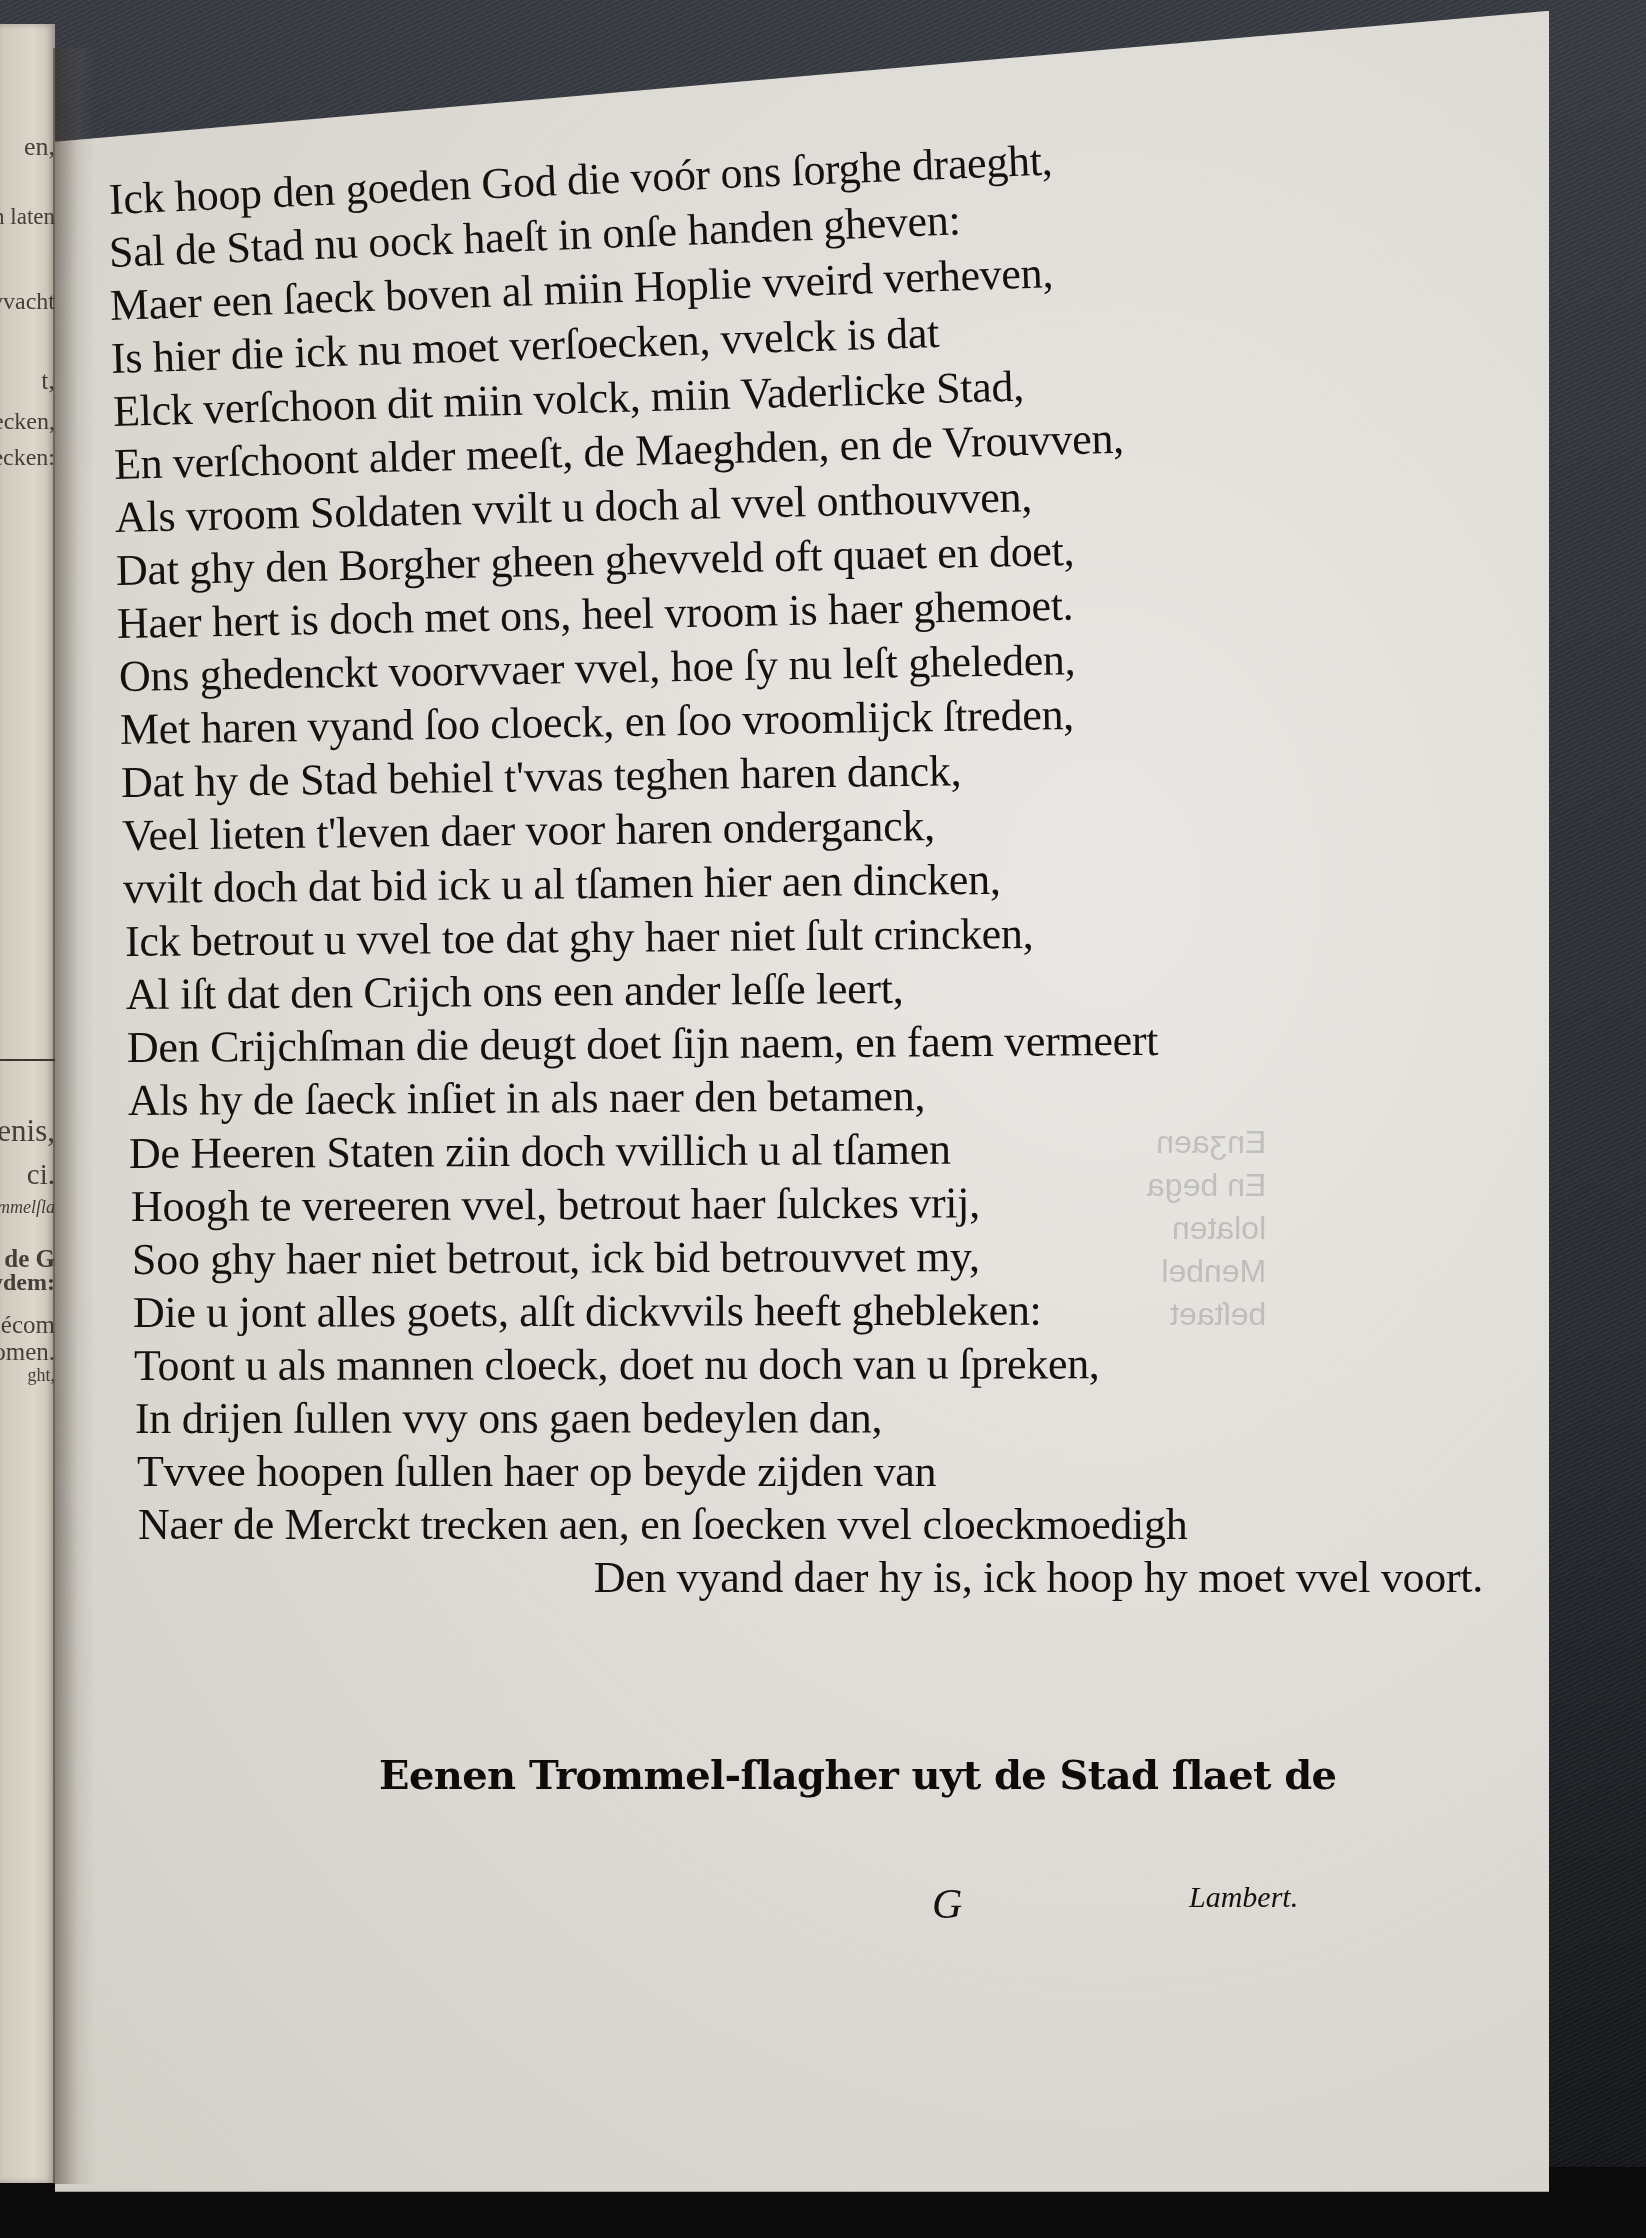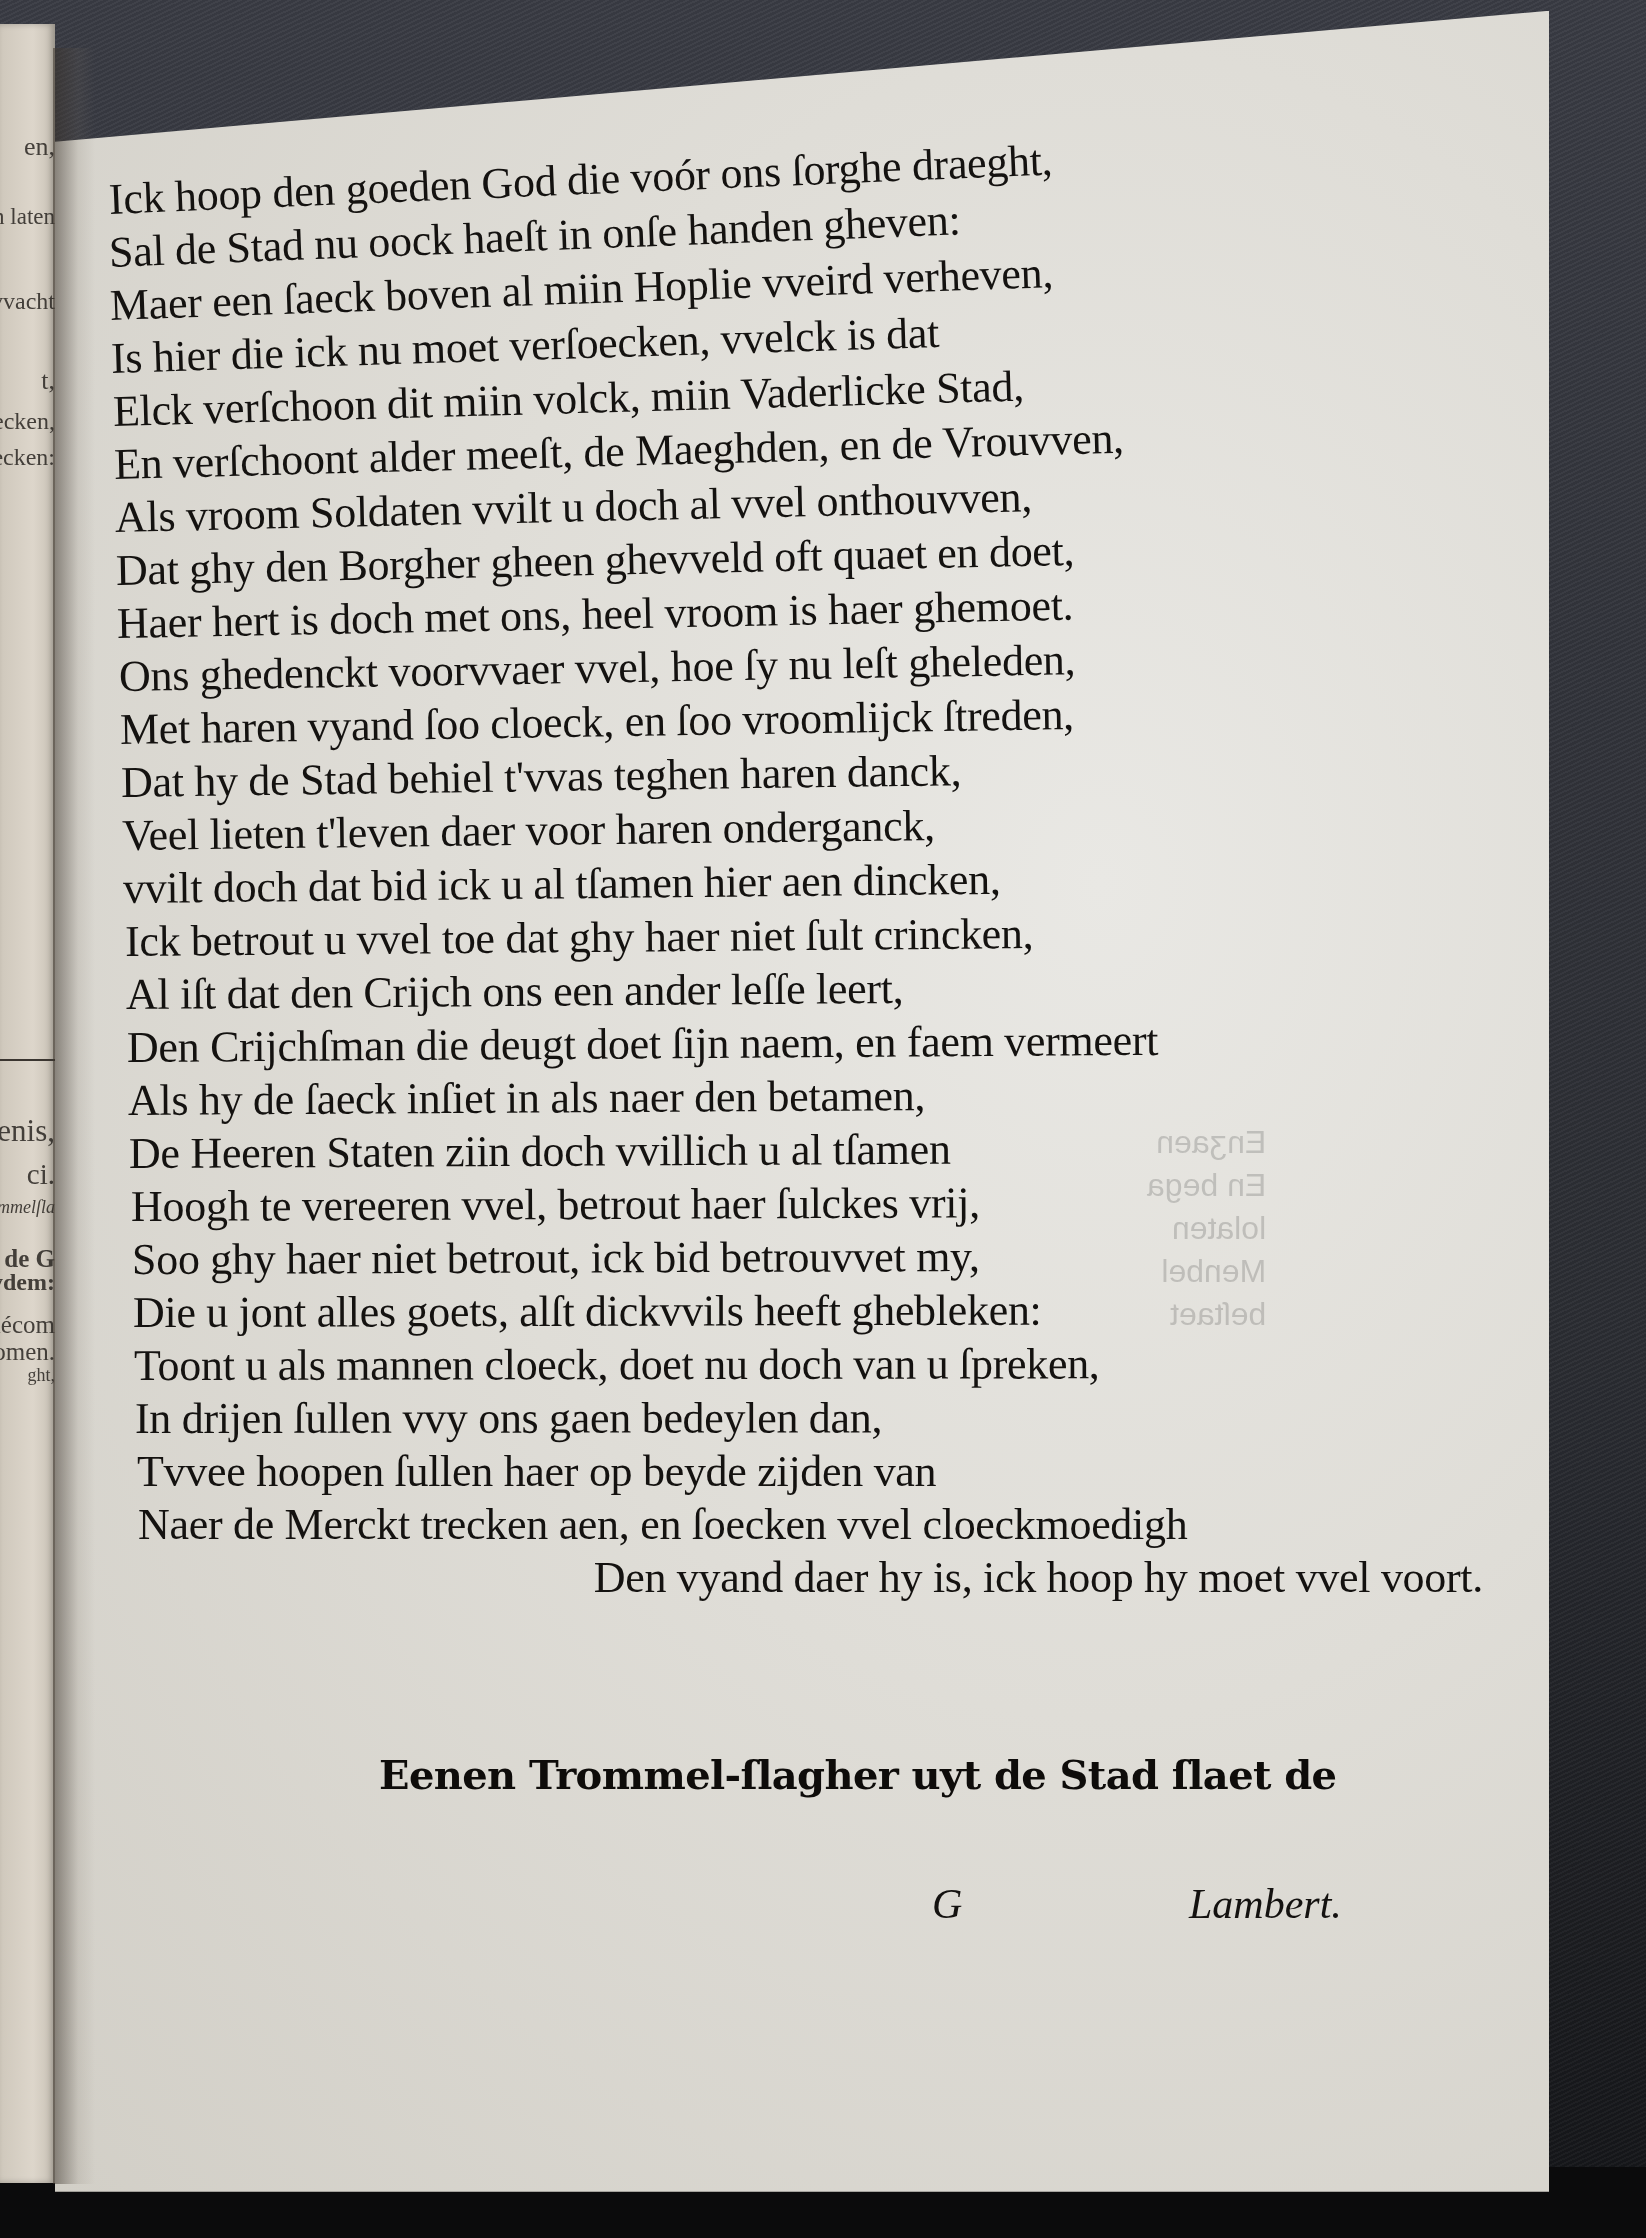--- a/index.html
+++ b/index.html
@@ -158,21 +158,21 @@
       font-family: "Liberation Serif", serif;
       font-style: italic;
       font-size: 42px;
       color: #141210;
     }
     .catchword {
       position: absolute;
       left: 1134px;
       font-family: "Liberation Serif", serif;
       font-style: italic;
-      font-size: 42px;
+      font-size: 30px;
       color: #141210;
     }
     
     .show-through {
       position: absolute;
       left: 1092px;
       top: 1110px;
       font-family: "Liberation Sans", sans-serif;
       font-size: 32px;
       line-height: 43px;

